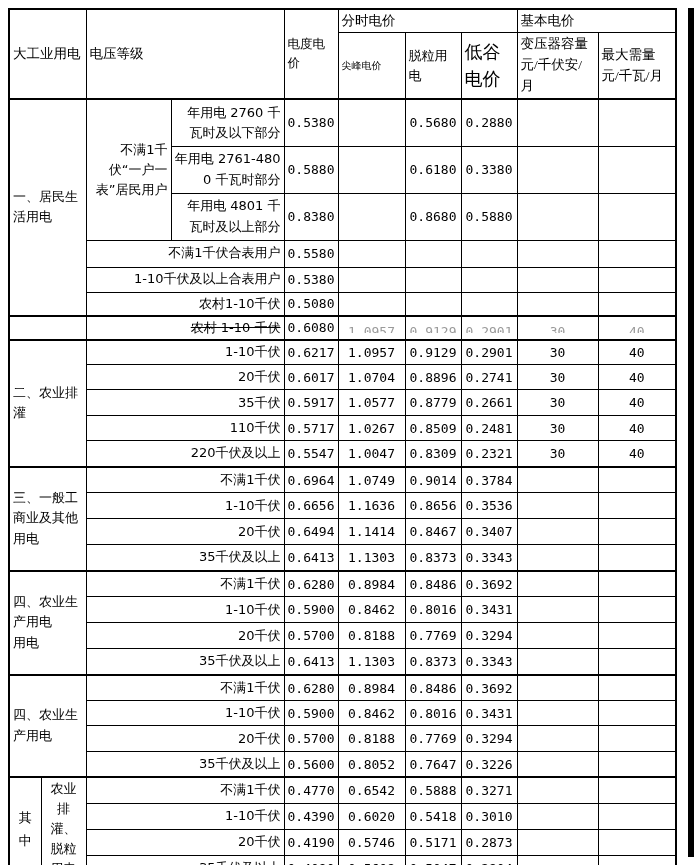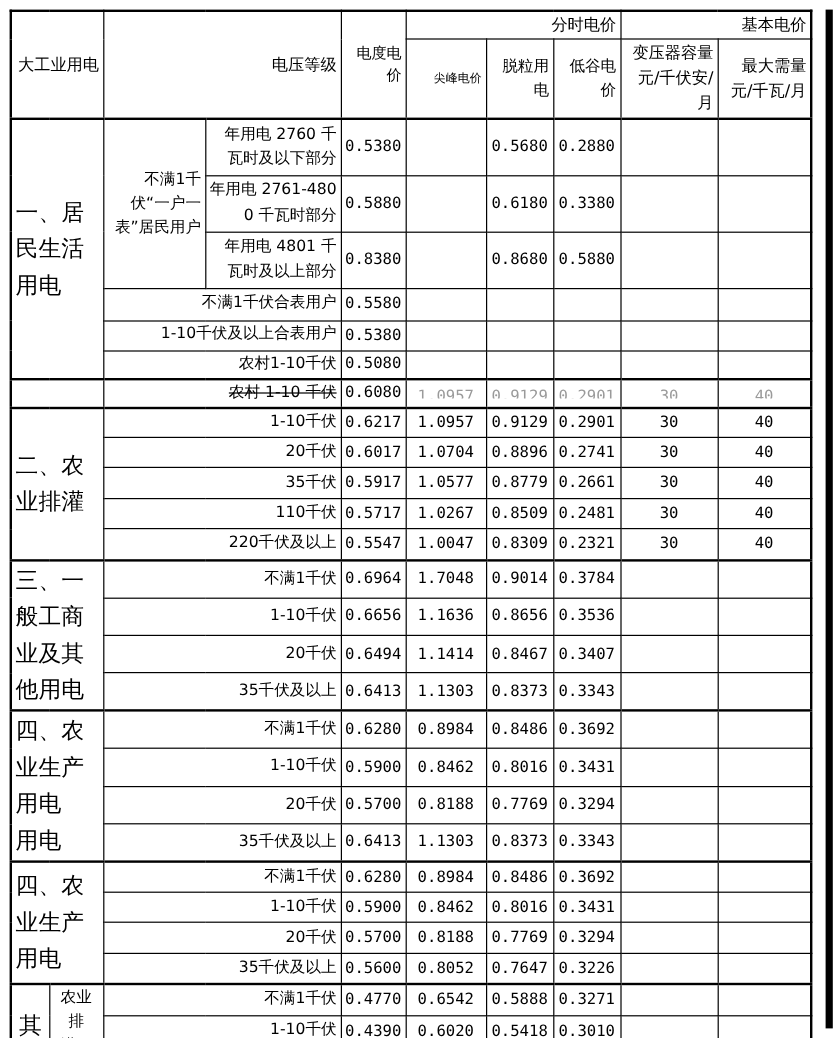--- a/index.html
+++ b/index.html
@@ -12,24 +12,24 @@
     font-size:13.5px;color:#000;
   }
   .price th,.price td{
     border:1px solid #000;
     padding:1px 3px;
     overflow:hidden;
     font-weight:normal;
     vertical-align:middle;
     background:#fff;
   }
-  .price thead th{text-align:right;font-size:13.5px;line-height:1.5;}
+  .price thead th{text-align:left;font-size:13.5px;line-height:1.5;font-family:Liberation Serif, serif;}
   .hdr-two span{display:block;line-height:1.55;}
   .hdr-small{font-size:12.5px;}
-  .cat{font-size:19px;text-align:left;word-break:break-all;padding:1px 2px;line-height:1.6;}
+  .cat{font-size:13px;text-align:left;word-break:break-all;padding:1px 2px;line-height:1.6;}
   .cat-mid{text-align:center;word-break:break-all;line-height:1.8;}
   .vlabel{font-size:13px;text-align:right;word-break:break-all;line-height:1.55;padding-left:4px;}
   .num{font-family:"DejaVu Sans Mono",monospace;font-size:13px;text-align:center;letter-spacing:0;}
   tbody.section > tr:first-child > td{border-top:2px solid #000;}
   .strike{text-decoration:line-through;}
   .half-clip{display:inline-block;height:0.62em;overflow:hidden;color:#9a9a9a;line-height:1.05em;vertical-align:middle;}
   .edge-bar{position:absolute;left:688px;top:8px;width:6px;height:849px;background:#000;}
 </style>
 </head>
 <body>
@@ -54,21 +54,21 @@
     <tr style="height:22px">
       <th colspan="2" rowspan="2">大工业用电</th>
       <th colspan="2" rowspan="2">电压等级</th>
       <th rowspan="2" style="font-size:12.5px">电度电价</th>
       <th colspan="3">分时电价</th>
       <th colspan="2">基本电价</th>
     </tr>
     <tr style="height:55px">
       <th style="font-size:10px">尖峰电价</th>
       <th style="font-size:13px">脱粒用电</th>
-      <th style="font-size:13px">低谷电价</th>
+      <th style="font-size:18px">低谷电价</th>
       <th class="hdr-two hdr-small">
         <span>变压器容量</span>
         <span>元/千伏安/月</span>
       </th>
       <th class="hdr-two hdr-small">
         <span>最大需量</span>
         <span>元/千瓦/月</span>
       </th>
     </tr>
   </thead>
@@ -192,21 +192,21 @@
       <td class="num">30</td>
       <td class="num">40</td>
     </tr>
   </tbody>
 
   <tbody class="section">
     <tr style="height:26px">
       <td colspan="2" rowspan="4" class="cat">三、一般工商业及其他用电</td>
       <td colspan="2" class="vlabel">不满1千伏</td>
       <td class="num">0.6964</td>
-      <td class="num">1.7048</td>
+      <td class="num">1.0749</td>
       <td class="num">0.9014</td>
       <td class="num">0.3784</td>
       <td class="num"></td>
       <td class="num"></td>
     </tr>
     <tr style="height:26px">
       <td colspan="2" class="vlabel">1-10千伏</td>
       <td class="num">0.6656</td>
       <td class="num">1.1636</td>
       <td class="num">0.8656</td>

